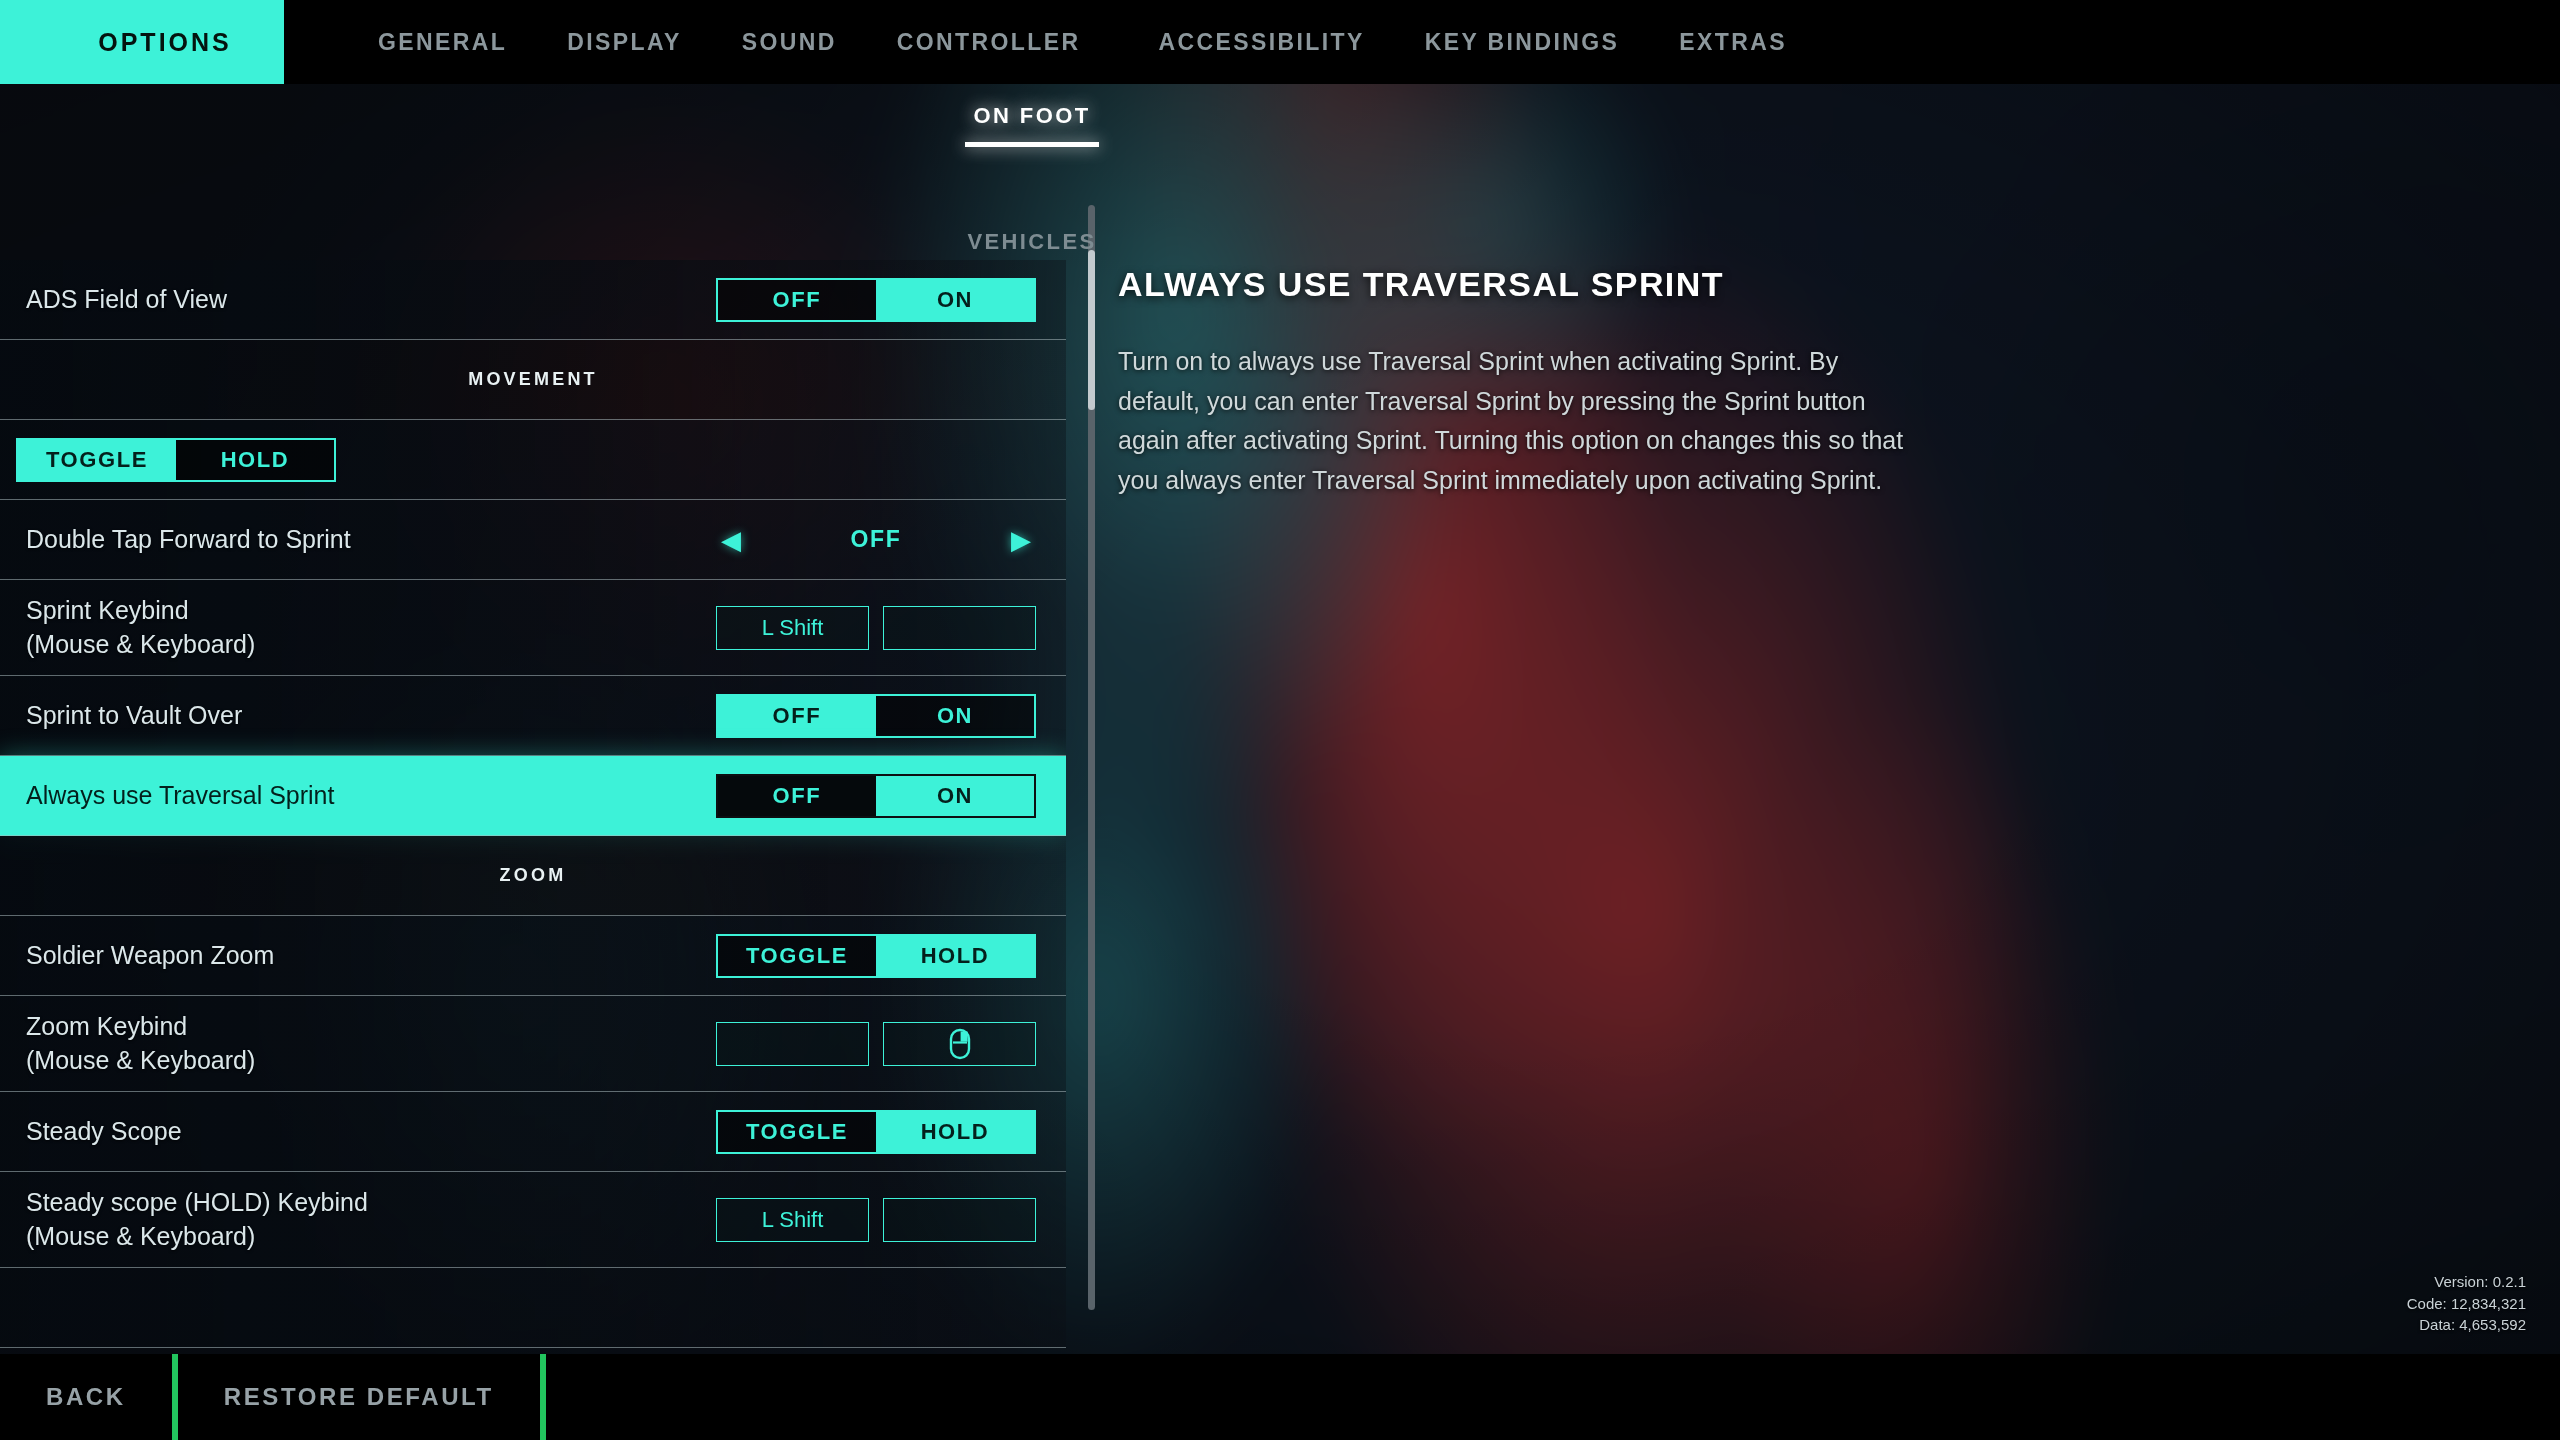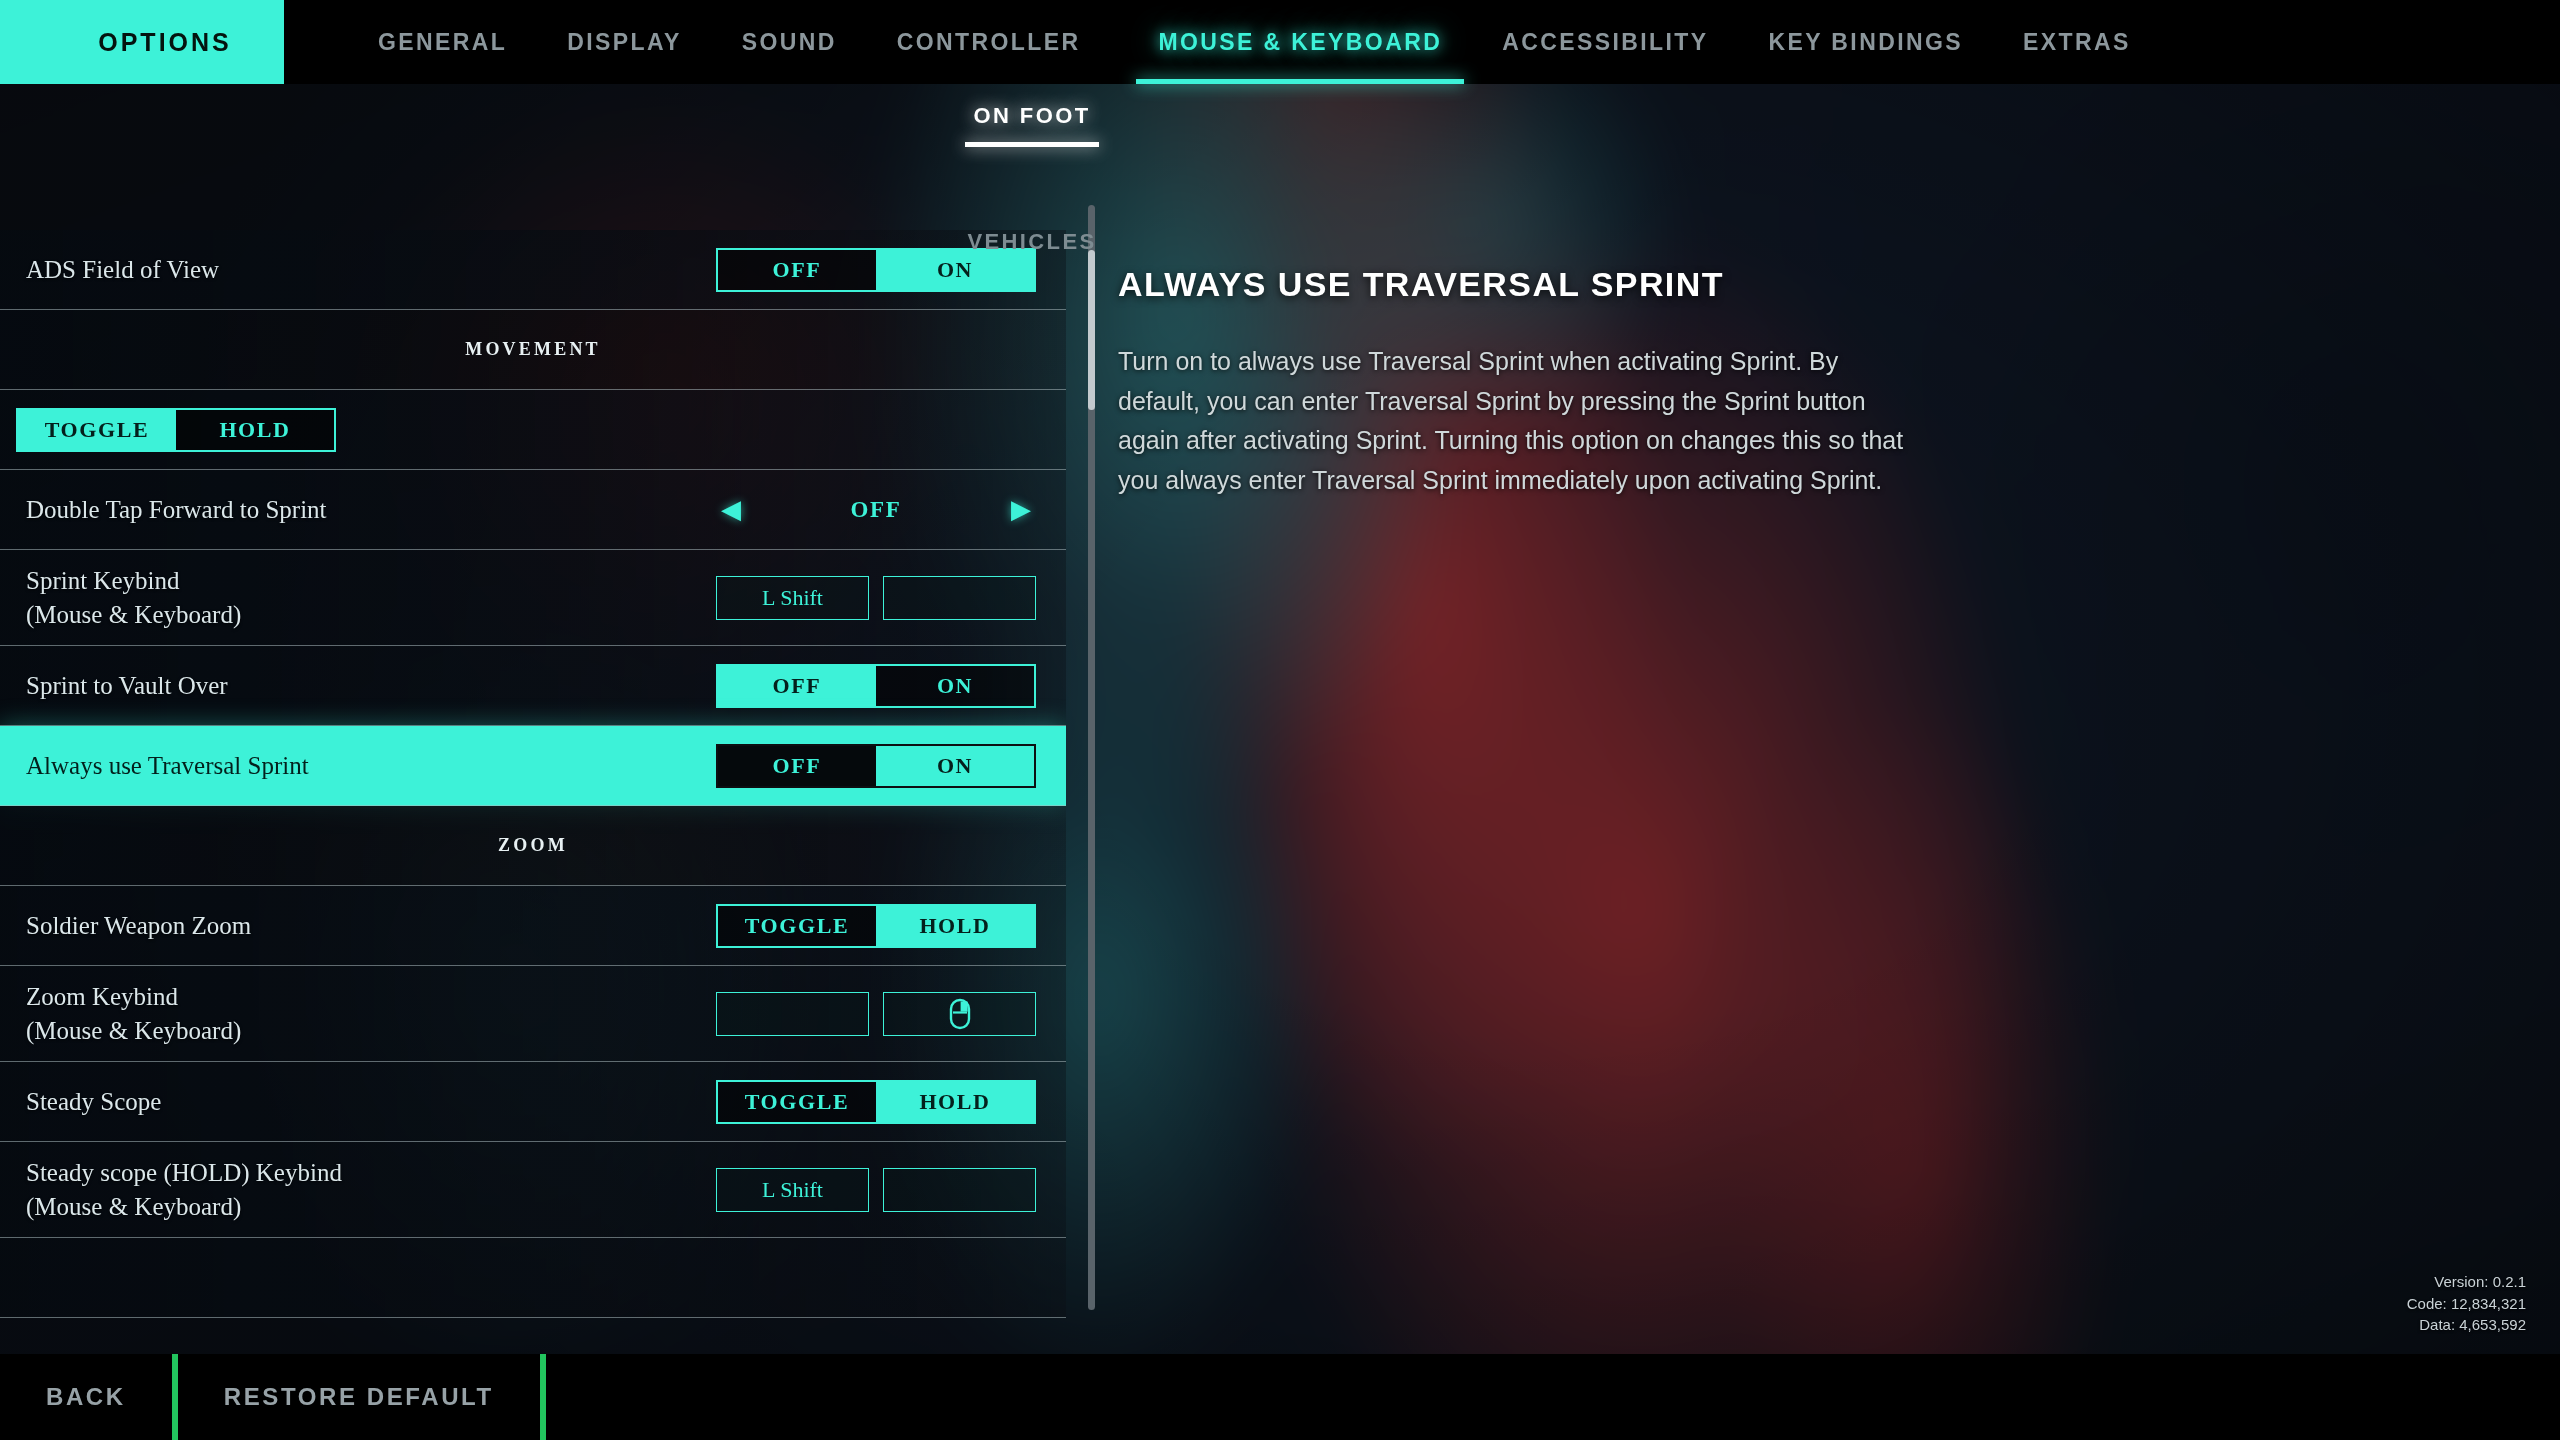--- a/index.html
+++ b/index.html
@@ -72,22 +72,22 @@
     padding: 8px 10px 18px 10px; white-space: nowrap;
   }
   .subitem.active { color: #ffffff; text-shadow: 0 0 16px rgba(255,255,255,.85); }
   .subitem.active::after {
     content: ""; position: absolute; left: 2px; right: 2px; bottom: 0; height: 5px;
     background: #ffffff; box-shadow: 0 0 16px rgba(255,255,255,.8);
   }
 
   
   #left-panel {
-    position: absolute; left: 0; top: 142px; width: 1066px; height: 1200px;
-    z-index: 5; overflow: hidden; font-family: Liberation Serif, serif;
+    position: absolute; left: 0; top: 172px; width: 1066px; height: 1200px;
+    z-index: 5; overflow: hidden;
   }
   #rows { position: absolute; left: 0; top: 88px; width: 1066px; }
 
   .row {
     position: relative; width: 1066px;
     border-bottom: 1px solid rgba(170,185,190,.55);
     display: flex; align-items: center;
     background: linear-gradient(90deg, rgba(5,10,16,.92) 0%, rgba(8,12,18,.72) 55%, rgba(10,14,20,.40) 100%);
   }
   .row .label {
@@ -227,21 +227,20 @@
 <div id="bg-vignette"></div>
 
 <div id="topnav">
   <div id="options-tag">OPTIONS</div>
   <div id="nav-spacer-1"></div>
   <div class="navitem">GENERAL</div>
   <div class="navitem">DISPLAY</div>
   <div class="navitem">SOUND</div>
   <div class="navitem">CONTROLLER</div>
   <div id="nav-gapA"></div>
-  <div class="navitem active">MOUSE &amp; KEYBOARD</div>
   <div class="navitem">ACCESSIBILITY</div>
   <div class="navitem">KEY BINDINGS</div>
   <div class="navitem">EXTRAS</div>
 </div>
 
 <div id="subnav">
   <div class="subitem">GLOBAL</div>
   <div class="subitem active">ON FOOT</div>
   <div class="subitem">VEHICLES</div>
 </div>

